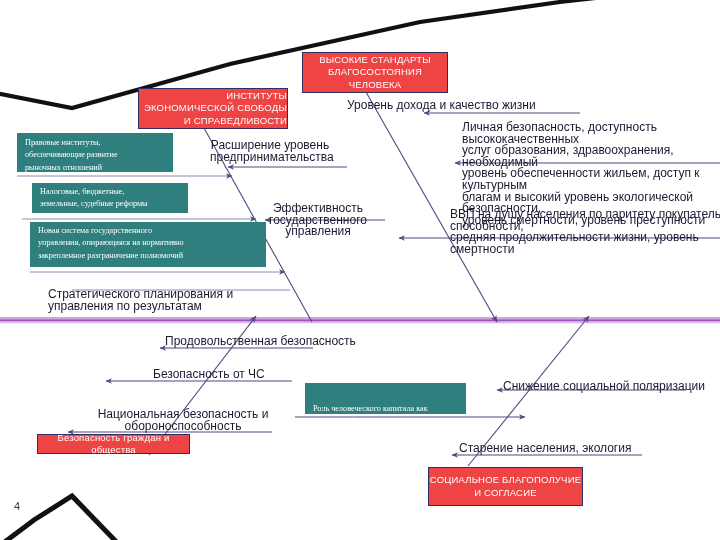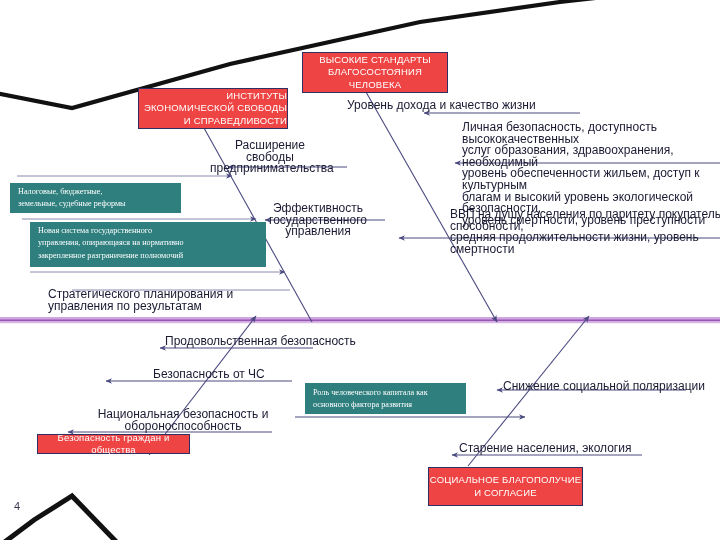--- a/index.html
+++ b/index.html
@@ -142,32 +142,35 @@
   </div>
 
   <div class="hdr-box" style="left:37px; top:434px; width:153px; height:20px;">
     <span>Безопасность граждан и общества</span>
   </div>
 
   <div class="hdr-box" style="left:428px; top:467px; width:155px; height:39px;">
     <span>СОЦИАЛЬНОЕ БЛАГОПОЛУЧИЕ И СОГЛАСИЕ</span>
   </div>
 
-
-  <div class="teal-box" style="left:10px; top:183px; width:171px; height:30px; padding-top:3px;">Налоговые, бюджетные,
+  <div class="teal-box" style="left:17px; top:133px; width:156px; height:39px;">Правовые институты,
+обеспечивающие развитие
+рыночных отношений</div>
+
+  <div class="teal-box" style="left:32px; top:183px; width:156px; height:30px; padding-top:3px;">Налоговые, бюджетные,
 земельные, судебные реформы</div>
 
   <div class="teal-box" style="left:30px; top:222px; width:236px; height:45px; padding-top:3px;">Новая система государственного
 управления, опирающаяся на нормативно
 закрепленное разграничение полномочий</div>
 
-  <div class="teal-box" style="left:305px; top:383px; width:161px; height:31px; padding-top:4px;">Роль человеческого капитала как
+  <div class="teal-box" style="left:305px; top:383px; width:161px; height:31px; padding-top:20px;">Роль человеческого капитала как
 основного фактора развития</div>
 
-  <div class="lbl c" style="left:210px; top:140px; width:120px;">Расширение свободы
+  <div class="lbl c" style="left:210px; top:140px; width:120px;">Расширение уровень
 предпринимательства</div>
 
   <div class="lbl c" style="left:248px; top:203px; width:140px;">Эффективность
 государственного управления</div>
 
   <div class="lbl" style="left:48px; top:289px; width:200px;">Стратегического планирования и
 управления по результатам</div>
 
   <div class="lbl" style="left:347px; top:100px; width:240px;">Уровень дохода и качество жизни</div>
 

